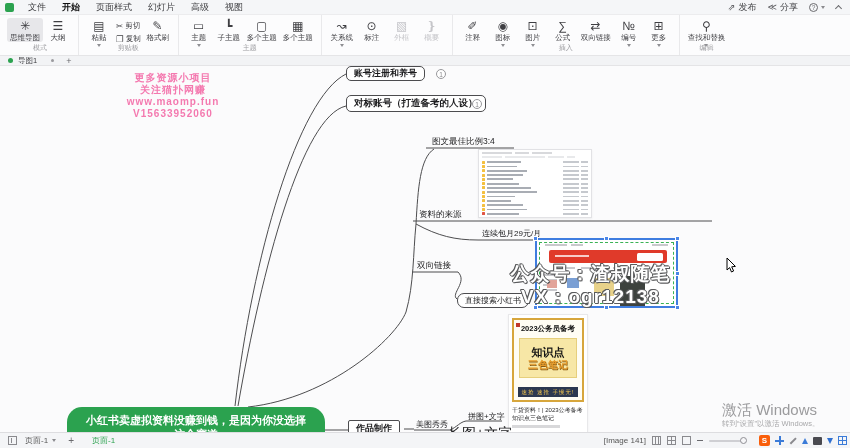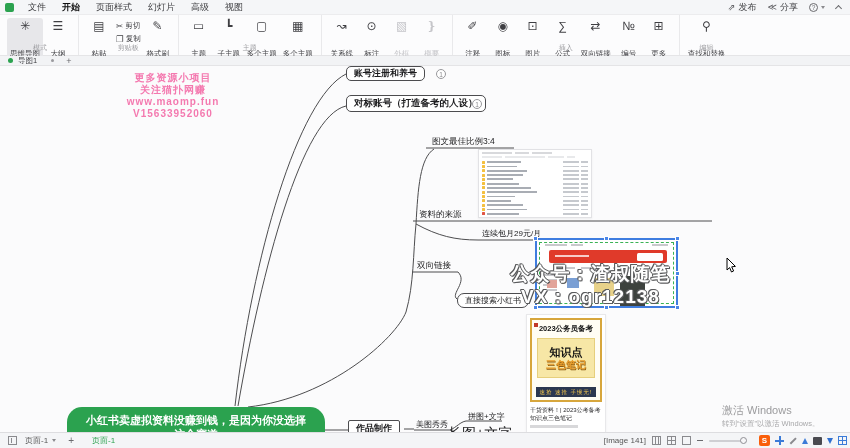--- a/index.html
+++ b/index.html
@@ -19,21 +19,21 @@
   .caret-d { width:0; height:0; border-left:2.5px solid transparent; border-right:2.5px solid transparent; border-top:3px solid #8a8a8e; }
   .chev-up { width:5px; height:5px; border-left:1.4px solid #6a6a6e; border-top:1.4px solid #6a6a6e; transform:rotate(45deg); margin-top:2px; }
 
   
   .ribbon { position:absolute; left:0; top:15px; width:850px; height:41px; background:#fcfcfd; border-bottom:1px solid #e5e5e7; display:flex; align-items:stretch; padding-left:2px; z-index:30; }
   .rgroup { position:relative; display:flex; align-items:flex-start; padding:3px 5px 11px 5px; }
   .rgroup + .rgroup { border-left:1px solid #e9e9eb; }
   .ritem { min-width:30px; padding:1px 3px 0 3px; display:flex; flex-direction:column; align-items:center; border-radius:3px; cursor:default; }
   .ritem.active { background:#e7e7ea; }
   .ricon { font-size:12px; line-height:14px; height:14px; color:#3f3f43; }
-  .rlabel { font-size:7.5px; line-height:9px; color:#3f3f43; white-space:nowrap;margin-top:16px; }
+  .rlabel { font-size:7.5px; line-height:9px; color:#3f3f43; white-space:nowrap; }
   .rcaret { width:0; height:0; border-left:2.5px solid transparent; border-right:2.5px solid transparent; border-top:3px solid #8f8f93; margin-top:2px; }
   .ritem.disabled .ricon, .ritem.disabled .rlabel { color:#c5c5c9; }
   .rstack { display:flex; flex-direction:column; justify-content:flex-start; gap:3px; padding:3px 2px 0 2px; }
   .rsmall { display:flex; align-items:center; gap:2px; font-size:7.5px; color:#3f3f43; }
   .rsmall .sicon { font-size:8.5px; line-height:9px; color:#3f3f43; }
   .glabel { position:absolute; bottom:2px; left:0; right:0; text-align:center; font-size:7px; color:#9b9b9f; white-space:nowrap; }
 
   
   .doctabs { position:absolute; left:0; top:56px; width:850px; height:10px; background:#f2f3f5; border-bottom:1px solid #e4e4e6; display:flex; align-items:center; z-index:30; }
   .dt-dot { width:5px; height:5px; border-radius:50%; background:#2ba24f; margin:0 5px 0 8px; }
@@ -73,33 +73,33 @@
   .selimg { position:absolute; left:535px; top:172px; width:143px; height:70px; background:#fff; border:2px solid #3f7de0; z-index:4; }
   .ants { position:absolute; left:2px; top:2px; right:2px; bottom:2px; border:1px dashed #3bb254; }
   .handle { position:absolute; width:5px; height:5px; background:#4a86e8; border:1px solid #fff; z-index:5; }
   .si-bar { position:absolute; background:#c9c9cd; height:2px; }
   .si-red { position:absolute; left:12px; top:10px; width:118px; height:13px; background:#e03a2a; border-radius:2px; }
   .si-red .pill { position:absolute; right:4px; top:2.5px; width:26px; height:8px; background:#fff; border-radius:1.5px; }
   .si-red .rtxt { position:absolute; left:6px; top:5px; width:34px; height:2px; background:rgba(255,255,255,.75); }
   .si-block { position:absolute; }
 
   
-  .poster { position:absolute; left:526px; top:248px; width:80px; height:119px; background:#fff; border:1px solid #e8e8ea; box-shadow:0 1px 2px rgba(0,0,0,.06); z-index:3; }
+  .poster { position:absolute; left:508px; top:248px; width:80px; height:119px; background:#fff; border:1px solid #e8e8ea; box-shadow:0 1px 2px rgba(0,0,0,.06); z-index:3; }
   .goldbox { position:absolute; left:3px; top:3px; width:72px; height:84px; border:2px solid #d7a63c; background:#fffdf4; }
   .p-red { position:absolute; left:2px; top:3px; width:4px; height:4px; background:#c0392b; }
   .p-title { margin-top:4px; text-align:center; font-size:7.5px; font-weight:bold; color:#111; white-space:nowrap; }
   .p-panel { margin:4px 5px 0 5px; height:40px; background:#f7e7a6; border:1px solid #e6cf7c; display:flex; flex-direction:column; align-items:center; justify-content:center; }
   .p-head { font-size:11px; font-weight:bold; color:#141414; line-height:13px; }
   .p-sub { font-size:10px; font-weight:bold; color:#e59a2a; line-height:12px; text-shadow:0.5px 0.5px 0 #8a5a10; }
   .p-bar { position:absolute; left:4px; bottom:3px; right:4px; height:10px; background:#2c3850; color:#f5c84e; font-size:5.5px; display:flex; align-items:center; justify-content:center; letter-spacing:1px; white-space:nowrap; }
   .p-cap { position:absolute; left:3px; top:92px; width:74px; font-size:6px; line-height:7.5px; color:#2c2c2e; }
   .p-capbar { position:absolute; left:3px; top:110px; width:48px; height:3px; background:#d8d8da; }
 
   .activate { position:absolute; left:722px; top:337px; color:#9b9b9d; z-index:6; }
-  .activate .a1 { font-size:11px; line-height:14px; }
+  .activate .a1 { font-size:15px; line-height:14px; }
   .activate .a2 { font-size:7.5px; color:#a8a8aa; margin-top:2px; }
 
   .cursor { position:absolute; left:726px; top:192px; z-index:20; }
 
   
   .statusbar { position:absolute; left:0; top:432px; width:850px; height:16px; background:#f4f5f7; border-top:1px solid #dddde0; display:flex; align-items:center; z-index:40; font-size:8px; color:#555; }
   .sb-pagesicon { width:9px; height:9px; border:1px solid #8a8a8e; margin:0 8px 0 8px; position:relative; }
   .sb-pagesicon::before { content:""; position:absolute; left:2px; top:1px; bottom:1px; width:1px; background:#8a8a8e; }
   .sb-sel { display:flex; align-items:center; gap:4px; }
   .sb-plus { margin-left:12px; font-size:10px; color:#6a6a6e; }

